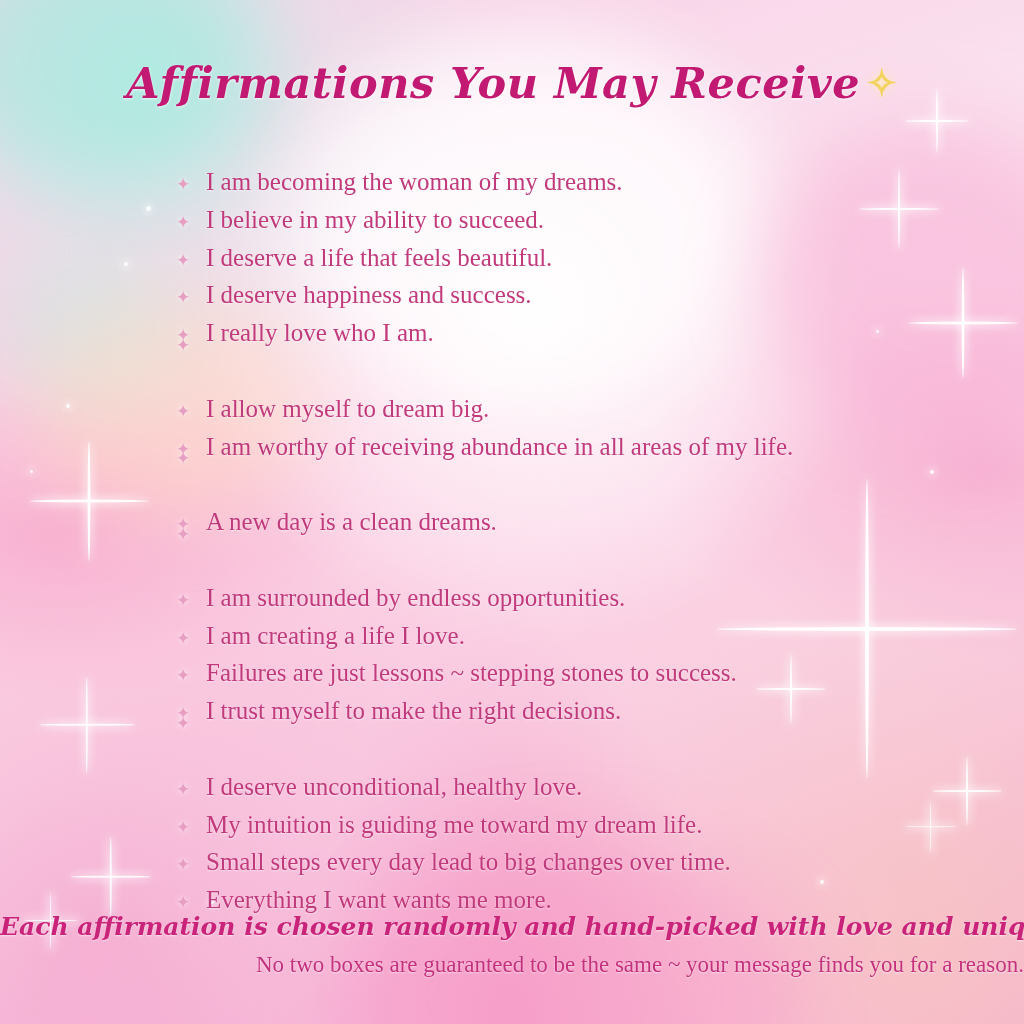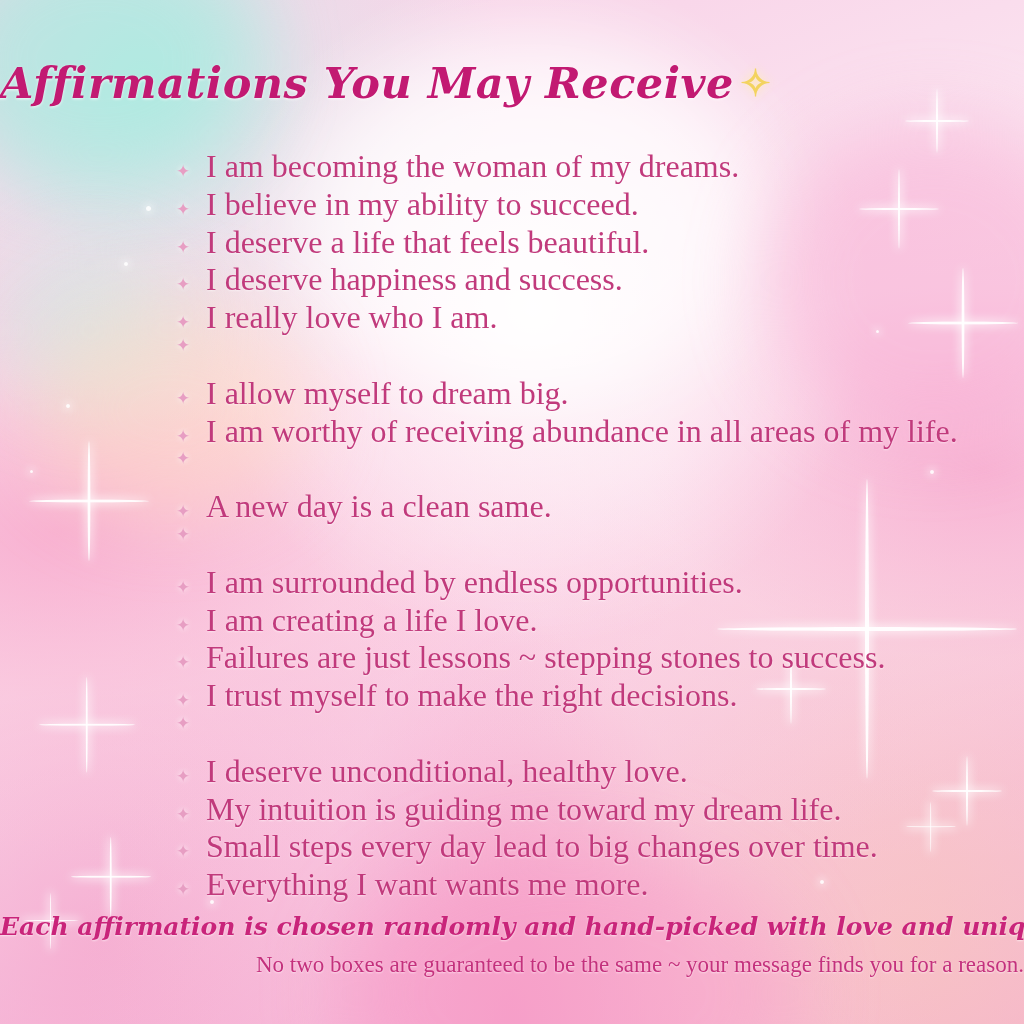--- a/index.html
+++ b/index.html
@@ -74,21 +74,21 @@
     width: 1024px;
     height: 1024px;
     box-sizing: border-box;
   }
 
   .title {
     position: absolute;
     left: 0;
     top: 58px;
     width: 1024px;
-    text-align: left;
+    text-align: center;
     font-family: "DejaVu Serif", serif;
     font-style: italic;
     font-weight: bold;
     font-size: 43px;
     letter-spacing: 0.5px;
     color: #c21a72;
     text-shadow: 0 1px 3px rgba(255,255,255,0.8);
     white-space: nowrap;
   }
   .title .sparkle-glyph {
@@ -114,24 +114,25 @@
   .bullet {
     width: 30px;
     flex: 0 0 30px;
     color: #e79ec3;
     font-size: 17px;
     line-height: 1;
     text-shadow: 0 0 6px rgba(255,255,255,0.8);
   }
   .item-text {
     font-family: "Liberation Serif", serif;
-    font-size: 32px;
+    font-size: 25px;
     color: #c13a7c;
     white-space: nowrap;
     text-shadow: 0 1px 2px rgba(255,255,255,0.55);
+    margin-top: 20px;
   }
 
   .footer1 {
     position: absolute;
     left: 0;
     top: 912px;
     width: 1024px;
     text-align: center;
     font-family: "DejaVu Serif", serif;
     font-style: italic;
@@ -223,21 +224,21 @@
       </div>
       <div class="item">
         <span class="bullet">✦</span>
         <span class="item-text">I am worthy of receiving abundance in all areas of my life.</span>
       </div>
       <div class="item">
         <span class="bullet">✦</span>
       </div>
       <div class="item">
         <span class="bullet">✦</span>
-        <span class="item-text">A new day is a clean same.</span>
+        <span class="item-text">A new day is a clean dreams.</span>
       </div>
       <div class="item">
         <span class="bullet">✦</span>
       </div>
       <div class="item">
         <span class="bullet">✦</span>
         <span class="item-text">I am surrounded by endless opportunities.</span>
       </div>
       <div class="item">
         <span class="bullet">✦</span>

